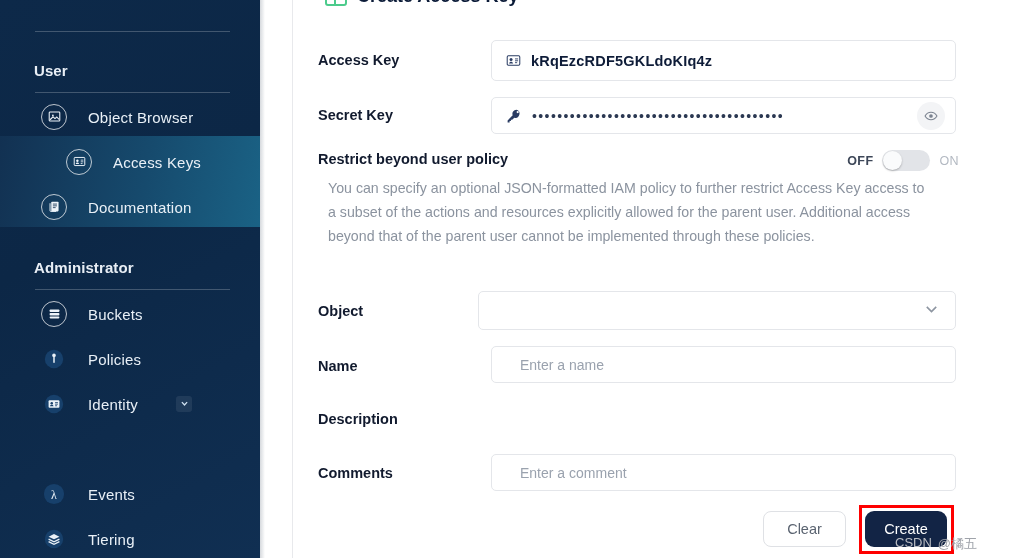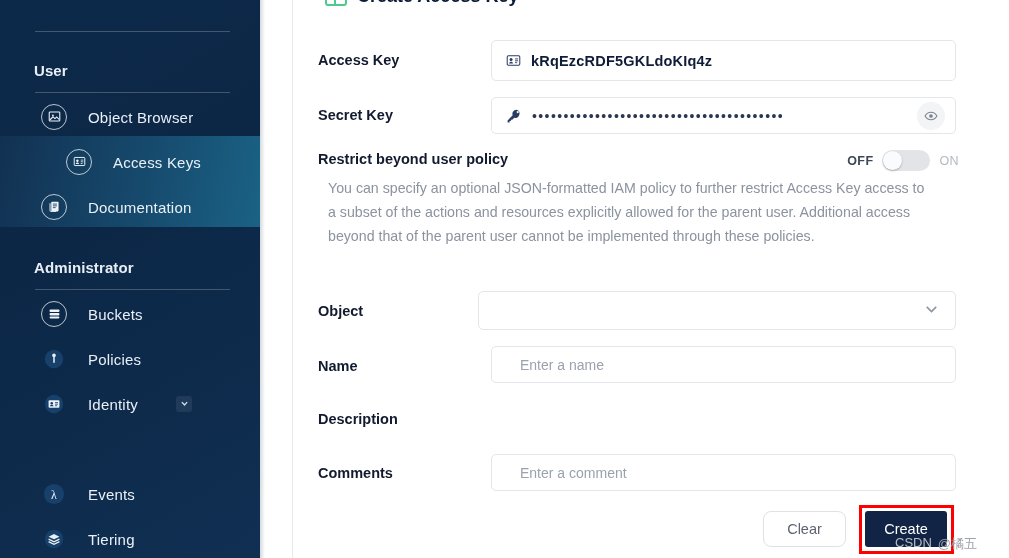--- a/index.html
+++ b/index.html
@@ -166,21 +166,21 @@
     font-size: 14.5px; color: #5b6471;
   }
   #create-wrap {
     position: absolute; left: 859px; top: 505px;
     width: 95px; height: 49px;
     border: 3.5px solid #fe0000;
   }
   #create-btn {
     position: absolute; left: 3px; top: 3px;
     width: 82px; height: 36px;
-    background: #122445; border-radius: 3px;
+    background: #122445; border-radius: 9px;
     display: flex; align-items: center; justify-content: center;
     font-size: 14.5px; color: #ffffff;
   }
   #watermark {
     position: absolute; left: 895px; top: 535px;
     font-size: 13px; color: #b9bcc2;
     display: flex; gap: 6px; white-space: nowrap;
   }
   #watermark .wm2 { color: #9fa3aa; }
 </style>

